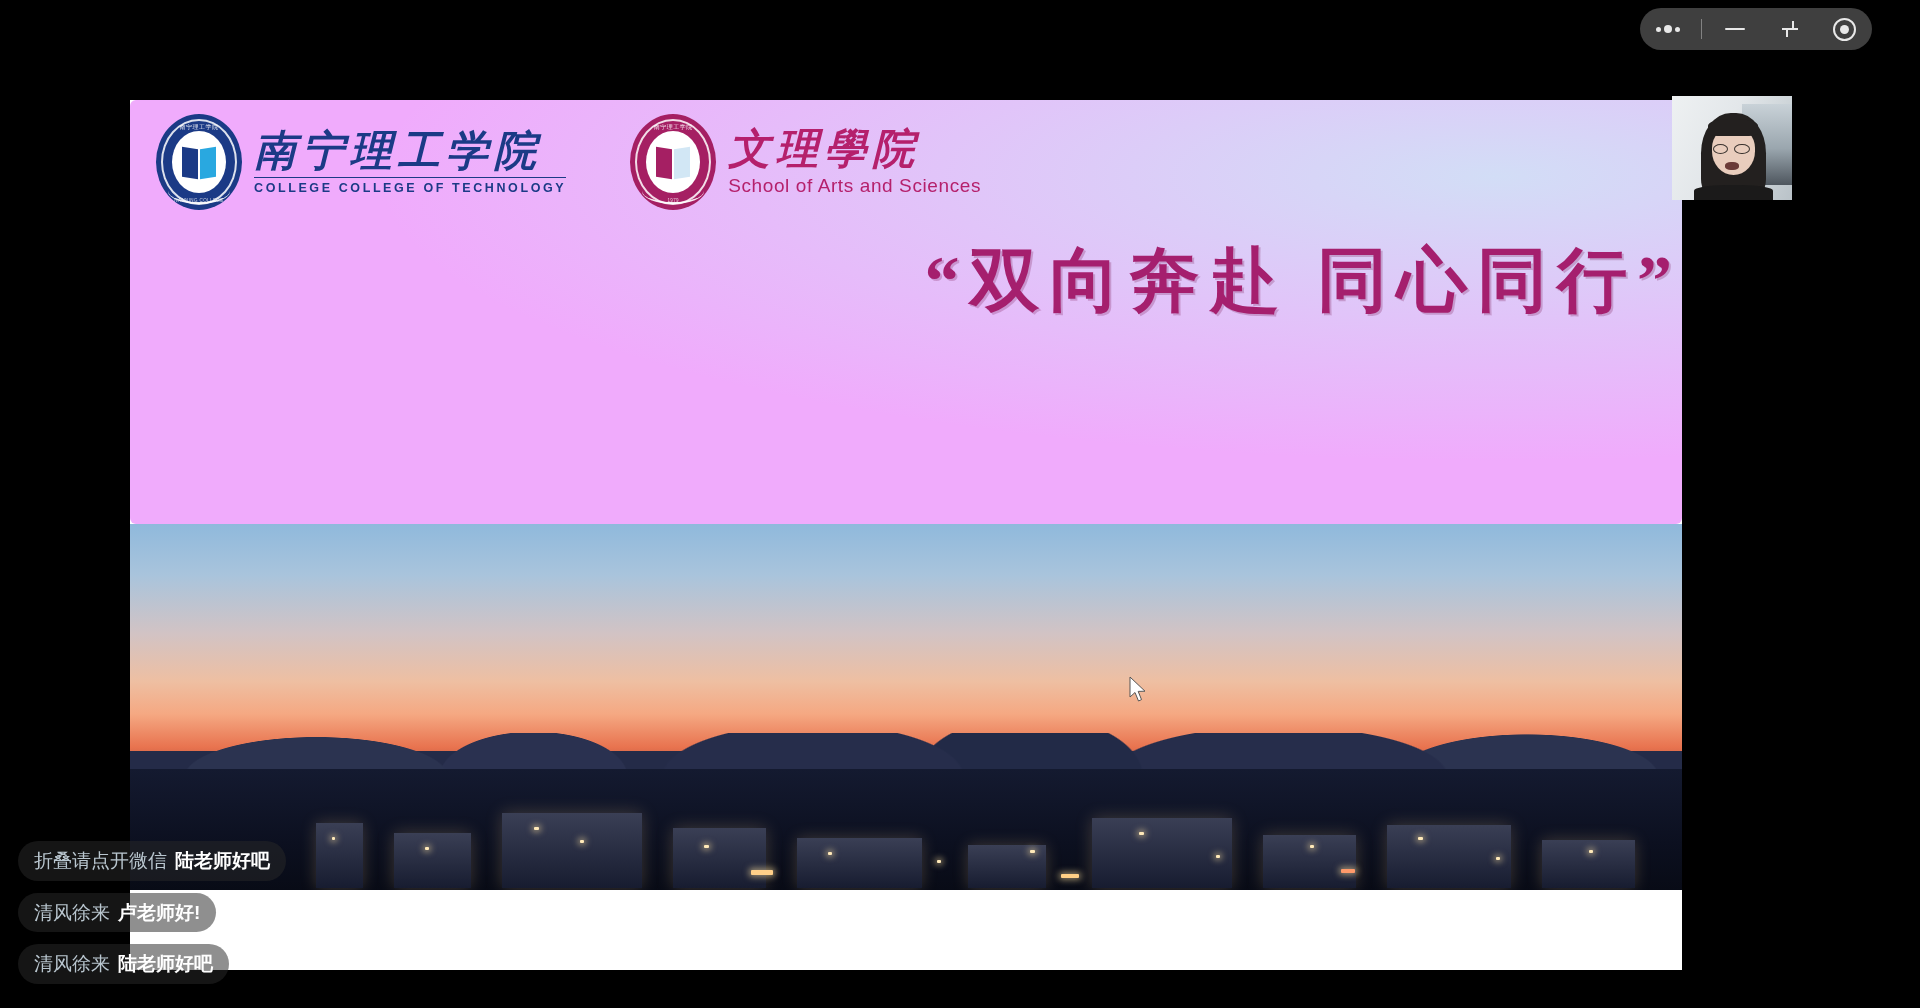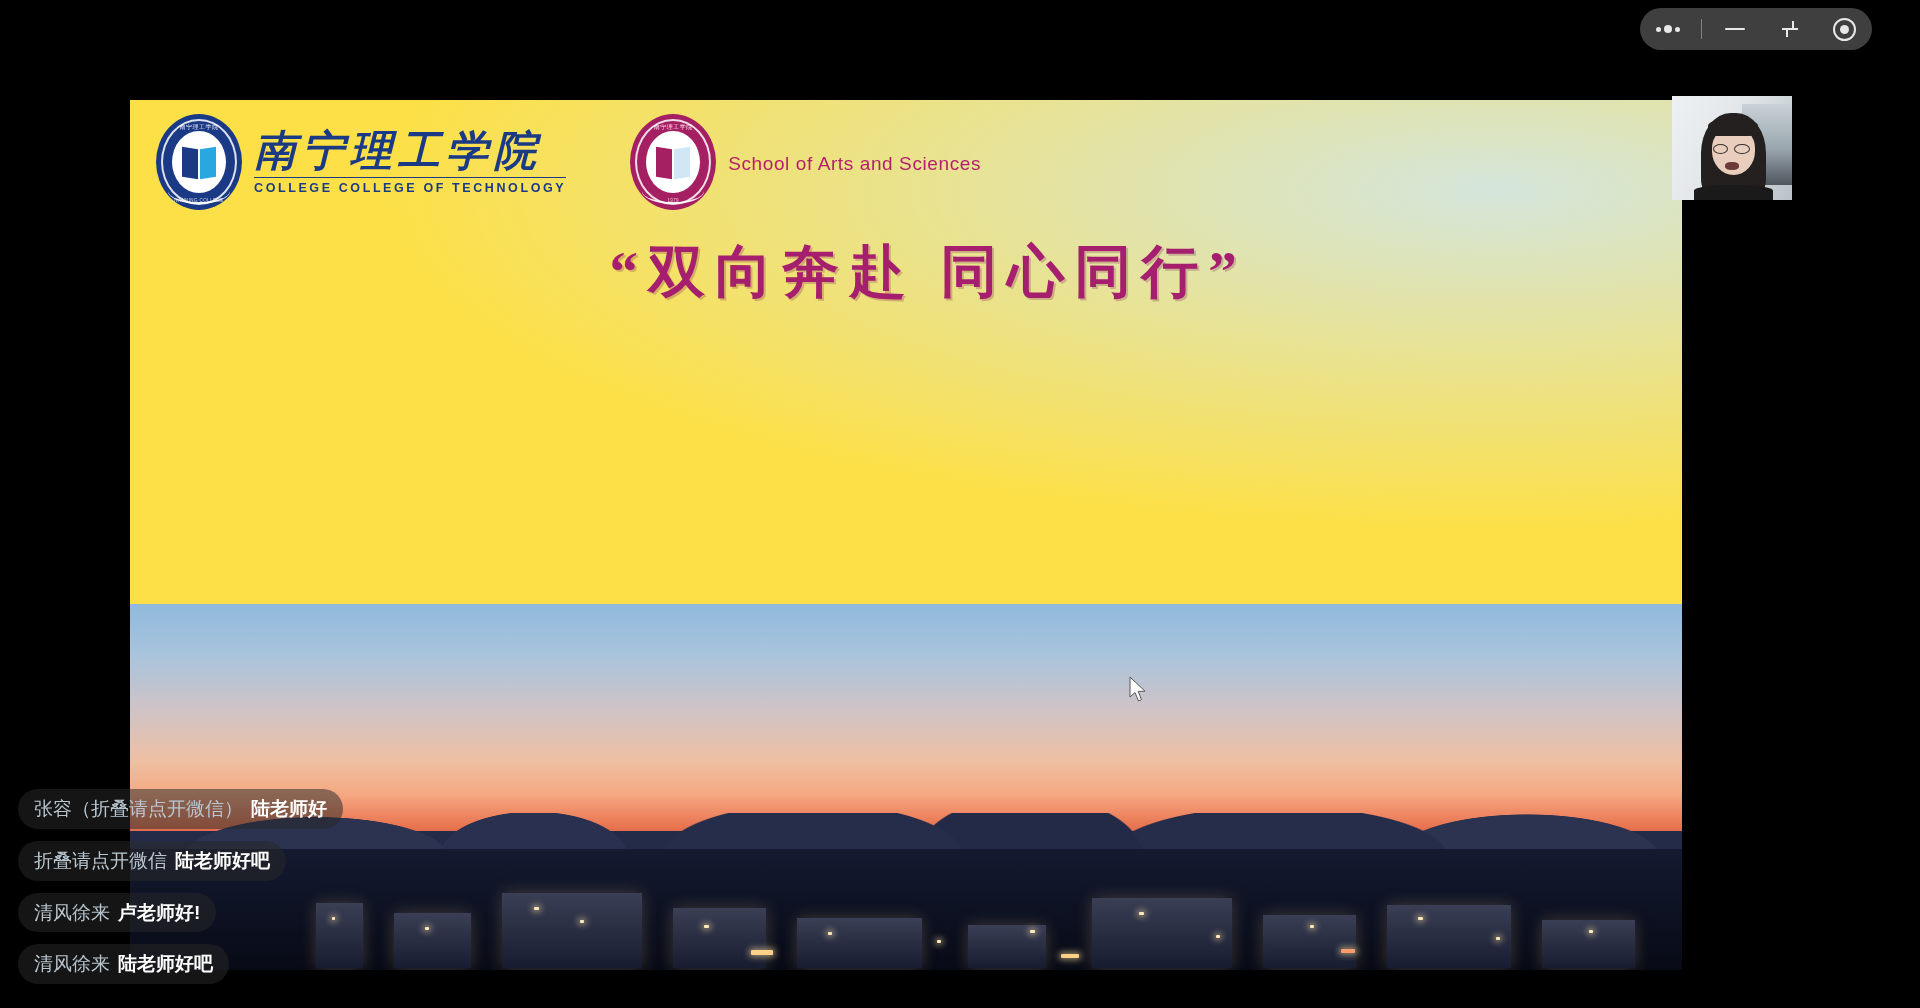--- a/index.html
+++ b/index.html
@@ -21,21 +21,21 @@
   .dots i:nth-child(3){ width:5px;height:5px; }
   .dash{ width:20px; height:2.5px; background:#e8e8e8; border-radius:2px; }
   .recout{ width:23px;height:23px;border:2.5px solid #e8e8e8;border-radius:50%;
     display:flex;align-items:center;justify-content:center;}
   .recin{ width:9px;height:9px;border-radius:50%;background:#e8e8e8; }
 
   
   .slide{ position:absolute; left:130px; top:100px; width:1552px; height:870px;
     background:#ffffff; overflow:hidden; }
 
-  .slide-top{ position:relative; height:504px; background:#fde047; }
+  .slide-top{ position:relative; height:424px; background:#f0abfc;border-radius:6px; }
   
   .slide-top:after{ content:""; position:absolute; inset:0;
     background:radial-gradient(ellipse at 88% 18%, rgba(205,230,245,.85) 0%, rgba(255,255,255,0) 58%);
     pointer-events:none; }
 
   .logos{ position:relative; z-index:2; display:flex; align-items:center;
     padding:14px 0 0 26px; gap:64px; }
   .logo-unit{ display:flex; align-items:center; gap:12px; }
 
   
@@ -65,23 +65,23 @@
     font-size:42px; font-weight:bold; font-style:italic; letter-spacing:6px;
     line-height:1.05; white-space:nowrap; }
   .cnname.blue{ color:#1b3a86; }
   .cnname.mag{ color:#b5206c; }
   .enname{ font-size:12.5px; font-weight:bold; letter-spacing:2.6px;
     margin-top:3px; white-space:nowrap; }
   .enname.blue{ color:#1b3a86; border-top:1.5px solid #1b3a86; padding-top:3px; }
   .enname.mag{ color:#b5206c; font-weight:normal; letter-spacing:.6px;
     font-size:19px; border-top:none; padding-top:0; }
 
-  .title-main{ position:relative; z-index:2; text-align:center; margin-top:24px;
+  .title-main{ position:relative; z-index:2; text-align:right; margin-top:24px;
     font-family:"Liberation Serif","DejaVu Serif",serif;
-    font-size:57px; font-weight:bold; color:#a51f6e; letter-spacing:10px;
+    font-size:70px; font-weight:bold; color:#a51f6e; letter-spacing:10px;
     text-shadow:2px 2px 0 rgba(120,20,80,.25); white-space:nowrap;padding-left:44px; }
 
   .sub1,.sub2{ position:relative; z-index:2; text-align:center;
     font-family:"Liberation Serif","DejaVu Serif",serif;
     font-weight:bold; color:#1c3a7e; white-space:nowrap;
     text-shadow:1px 1px 0 rgba(255,255,255,.6); }
   .sub1{ font-size:44px; margin-top:30px; letter-spacing:1px; }
   .sub2{ font-size:44px; margin-top:12px; letter-spacing:1px; }
 
   
@@ -202,20 +202,21 @@
             <span class="inner"></span>
             <span class="book">
                 <span class="pg pgl"></span>
                 <span class="pg pgr"></span>
               </span>
             <span class="arc"></span>
             <span class="mini">南宁理工学院</span>
             <span class="mini-b">1979</span>
           </div>
           <div class="logo-words">
+            <span class="cnname mag">文理學院</span>
             <span class="enname mag">School of Arts and Sciences</span>
           </div>
         </div>
 
       </div>
 
       <div class="title-main">“双向奔赴  同心同行”</div>
     </div>
 
     <div class="photo">
@@ -248,24 +249,20 @@
         <b style="left:94%;bottom:30%;width:4px;height:3px;"></b>
         <b style="left:40%;bottom:12%;width:22px;height:5px;background:#ffd089;"></b>
         <b style="left:60%;bottom:10%;width:18px;height:4px;background:#ffcf86;"></b>
         <b style="left:78%;bottom:14%;width:14px;height:4px;background:#ff9a6a;"></b>
       </div>
     </div>
   </div>
 
   <div class="chats">
     <div class="bubble">
-      <span class="who">张容（折叠请点开微信）</span>
-      <span class="msg">陆老师好</span>
-    </div>
-    <div class="bubble">
       <span class="who">折叠请点开微信</span>
       <span class="msg">陆老师好吧</span>
     </div>
     <div class="bubble">
       <span class="who">清风徐来</span>
       <span class="msg">卢老师好!</span>
     </div>
     <div class="bubble">
       <span class="who">清风徐来</span>
       <span class="msg">陆老师好吧</span>

